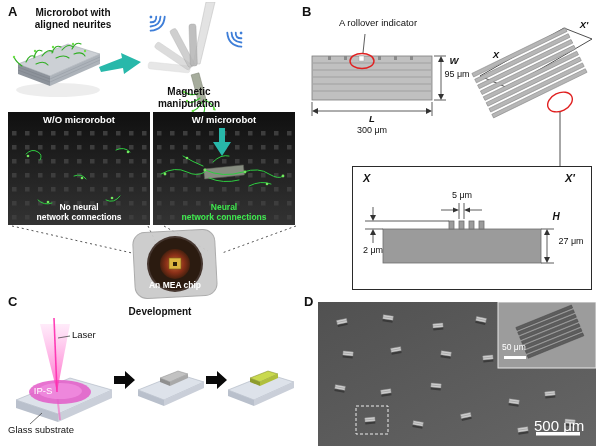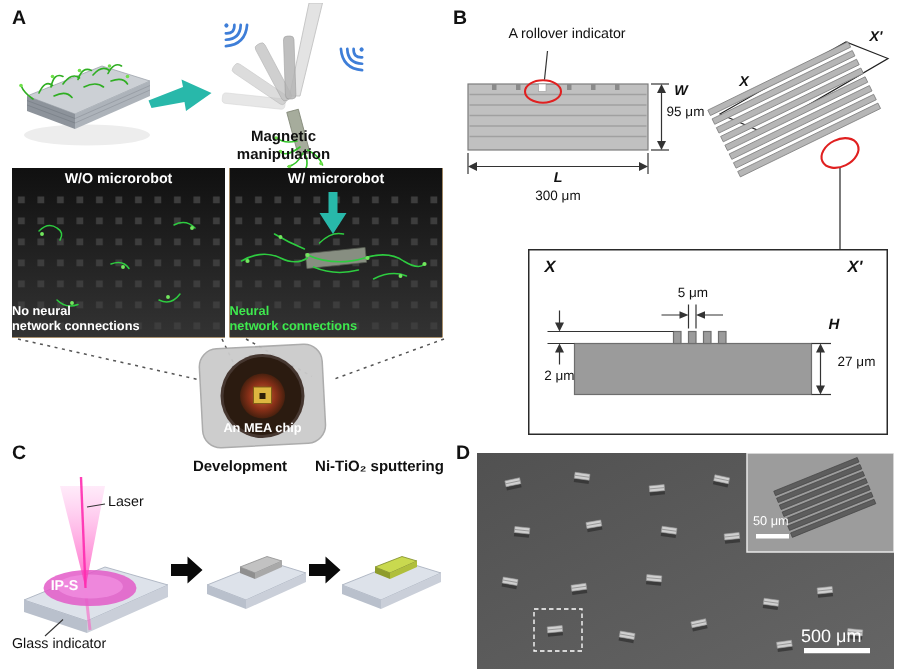--- a/index.html
+++ b/index.html
@@ -10,34 +10,36 @@
   .ov{position:absolute}
   .plabel{font-size:13px;font-weight:bold}
   .title{font-size:10px;font-weight:bold;text-align:center;line-height:1.18}
   .ann{font-size:9.5px;text-align:center;line-height:1.15}
   .dim{font-size:9px;text-align:center;line-height:1.1}
   .pre{white-space:pre-line}
   .it{font-style:italic;font-weight:bold}
   .white{color:#fff}
   .green{color:#3ee84e}
   .left{text-align:center}
-  .darkpanel{width:142px;height:113px;background:#a16207}
+  .darkpanel{width:142px;height:113px;background:#0c4a6e}
   .dp-title{position:absolute;top:2px;left:0;width:100%;text-align:center;
             color:#fff;font-weight:bold;font-size:9.5px}
-  .dp-cap{position:absolute;bottom:3px;left:0;width:100%;
+  .dp-cap{position:absolute;bottom:3px;left:0;width:100%;text-align:center;
           font-size:8.5px;font-weight:bold;line-height:1.2;white-space:pre-line}
   .xbox{border:1.5px solid #2a2a2a;background:#fff}
   .sem{background:#be185d;overflow:hidden}
 </style>
 </head>
 <body>
 
 <div id="fig">
 
   <div class="plabel" style="left:8px;top:4px">A</div>
+  <div class="title pre" style="left:14px;top:7px;width:118px">Microrobot with
+aligned neurites</div>
 
   <svg style="left:6px;top:28px" width="106" height="72">
     <ellipse cx="52" cy="62" rx="42" ry="7" fill="#000" opacity="0.07"></ellipse>
     <polygon points="12,36 62,16 94,26 44,48" fill="#ccd0d5" stroke="#9aa0a8" stroke-width="0.5"></polygon>
     <polygon points="12,36 44,48 44,58 12,46" fill="#8d939b"></polygon>
     <polygon points="44,48 94,26 94,36 44,58" fill="#adb3ba"></polygon>
     <line x1="12" y1="39" x2="44" y2="51" stroke="#7c828a" stroke-width="0.6"></line>
     <line x1="12" y1="42" x2="44" y2="54" stroke="#7c828a" stroke-width="0.6"></line>
     <line x1="44" y1="51" x2="94" y2="29" stroke="#969ca4" stroke-width="0.6"></line>
     <line x1="44" y1="54" x2="94" y2="32" stroke="#969ca4" stroke-width="0.6"></line>
@@ -317,43 +319,42 @@
     <div class="ov it" style="left:10px;top:5px;font-size:11px">X</div>
     <div class="ov it" style="left:212px;top:5px;font-size:11px">X'</div>
     <div class="ov dim" style="left:86px;top:24px;width:46px">5 μm</div>
     <div class="ov dim" style="left:0px;top:79px;width:40px">2 μm</div>
     <div class="ov it" style="left:192px;top:44px;width:22px;font-size:10px;text-align:center">H</div>
     <div class="ov dim" style="left:199px;top:70px;width:38px">27 μm</div>
   </div>
 
   <div class="plabel" style="left:8px;top:294px">C</div>
   <div class="title" style="left:120px;top:306px;width:80px">Development</div>
-  <div class="title" style="left:204px;top:306px;width:98px">Ni-TiO₂ sputtering</div>
 
   <svg style="left:8px;top:316px" width="110" height="128">
     <defs>
       <linearGradient id="laserG" x1="0" y1="0" x2="0" y2="1">
         <stop offset="0" stop-color="#ff7ad9" stop-opacity="0.15"></stop>
         <stop offset="1" stop-color="#ff2db0" stop-opacity="0.75"></stop>
       </linearGradient>
     </defs>
     <polygon points="8,84 62,62 104,74 50,98" fill="#dde2ea" stroke="#aab2bf" stroke-width="0.6"></polygon>
     <polygon points="8,84 50,98 50,106 8,92" fill="#b9c0cc"></polygon>
     <polygon points="50,98 104,74 104,82 50,106" fill="#cacfd9"></polygon>
     <line x1="49" y1="78" x2="52" y2="104" stroke="#ff4fc0" stroke-width="2" opacity="0.5"></line>
     <ellipse cx="52" cy="76" rx="31" ry="12" fill="#e35bc8" opacity="0.85"></ellipse>
     <ellipse cx="52" cy="75" rx="22" ry="8" fill="#f08ade" opacity="0.9"></ellipse>
     <polygon points="32,8 62,8 49,76" fill="url(#laserG)"></polygon>
     <line x1="46" y1="2" x2="49" y2="76" stroke="#ff2db0" stroke-width="1.6" opacity="0.9"></line>
     <line x1="50" y1="22" x2="62" y2="20" stroke="#333" stroke-width="0.7"></line>
     <line x1="22" y1="108" x2="34" y2="97" stroke="#333" stroke-width="0.7"></line>
   </svg>
   <div class="ann left" style="left:72px;top:330px">Laser</div>
-  <div class="ann white" style="left:26px;top:386px;width:34px;font-weight:bold">IP-S</div>
-  <div class="ann left" style="left:8px;top:425px">Glass indicator</div>
+  <div class="ann white" style="left:26px;top:386px;width:34px;font-weight:normal">IP-S</div>
+  <div class="ann left" style="left:8px;top:425px">Glass substrate</div>
 
   <svg style="left:114px;top:370px" width="22" height="20">
     <polygon points="0,6 11,6 11,1 21,10 11,19 11,14 0,14" fill="#0a0a0a"></polygon>
   </svg>
   <svg style="left:206px;top:370px" width="22" height="20">
     <polygon points="0,6 11,6 11,1 21,10 11,19 11,14 0,14" fill="#0a0a0a"></polygon>
   </svg>
 
   <svg style="left:132px;top:334px" width="78" height="96">
     <polygon points="6,56 46,40 72,48 32,66" fill="#dde2ea" stroke="#aab2bf" stroke-width="0.6"></polygon>
@@ -424,16 +425,16 @@
             <rect x="-30" y="3" width="60" height="3.2"></rect>
             <rect x="-30" y="8" width="60" height="3.2"></rect>
             <rect x="-30" y="13" width="60" height="3.2"></rect>
           </g>
         </g>
         <rect x="186" y="54" width="22" height="3" fill="#fff"></rect>
       </g>
       <rect x="218" y="130" width="44" height="3.5" fill="#fff"></rect>
     </svg>
     <span class="ov white" style="left:184px;top:40px;font-size:8.5px">50 μm</span>
-    <span class="ov white" style="left:216px;top:115px;font-size:12px">500 μm</span>
+    <span class="ov white" style="left:216px;top:115px;font-size:15px">500 μm</span>
   </div>
 
 </div>
 
 </body></html>

